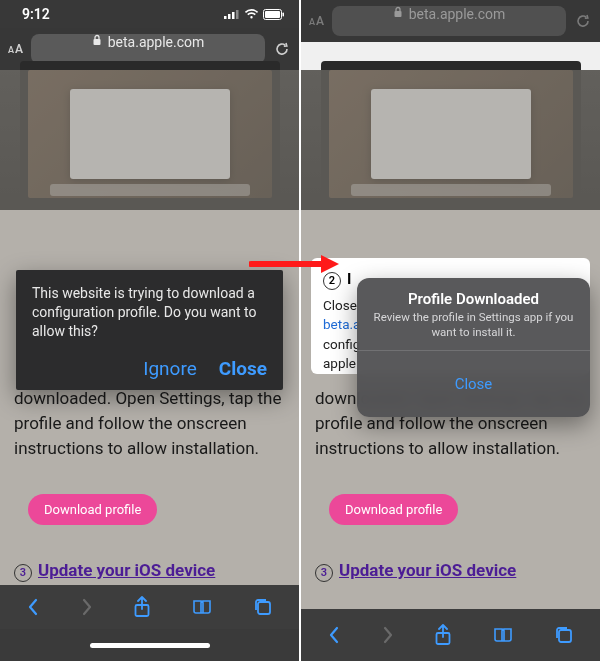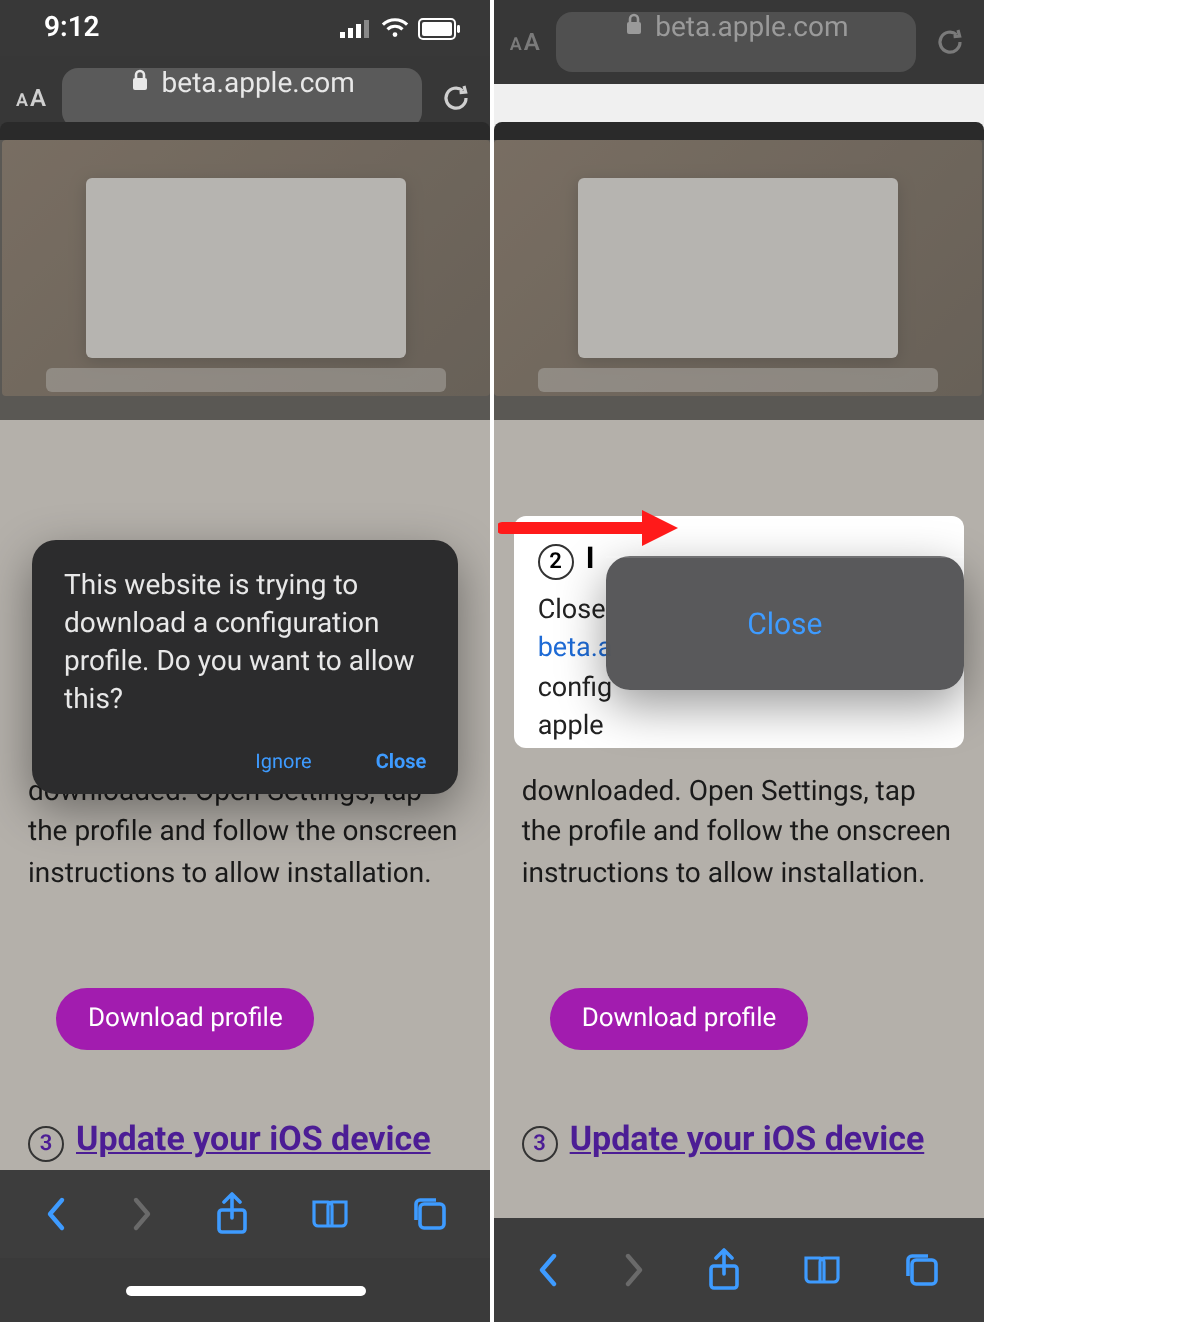--- a/index.html
+++ b/index.html
@@ -1,17 +1,17 @@
 <!DOCTYPE html>
 <html><head>
 <meta charset="utf-8">
 <style>
   * { margin: 0; padding: 0; box-sizing: border-box; font-family: -apple-system, BlinkMacSystemFont, "Segoe UI", Roboto, Helvetica, Arial, sans-serif; }
   body { background: #fff; width: 600px; height: 661px; position: relative; overflow: hidden; }
-  .container { display: flex; width: 492px; height: 661px; }
+  .container { display: flex; width: 600px; height: 661px; }
   .phone { width: 299px; height: 661px; position: relative; overflow: hidden; background: #f0f0f0; }
   .sep { width: 2px; height: 661px; background: #fff; }
 
   
   .statusbar { height: 28px; background: #383838; color: #fff; display: flex; align-items: center; justify-content: space-between; padding: 0 14px 0 22px; font-size: 14px; font-weight: 600; }
   .status-icons { display: flex; align-items: center; gap: 4px; }
 
   
   .urlbar { height: 42px; background: #373737; display: flex; align-items: center; padding: 0 8px; gap: 8px; }
   .aa { color: #cfcfcf; font-size: 12px; font-weight: 600; display: flex; align-items: baseline; gap: 1px; }
@@ -20,45 +20,45 @@
   .reload { color: #cfcfcf; display: flex; }
 
   
   .content { position: absolute; top: 70px; left: 0; right: 0; bottom: 0; background: #f1eee9; }
   .macshot { height: 140px; background: linear-gradient(#3c3c3c, #2a2a2a); margin: 0; position: relative; display: flex; align-items: center; justify-content: center; }
   .macframe { width: 260px; height: 146px; background: #2a2a2a; border-radius: 4px 4px 0 0; position: relative; top: -6px; display:flex; align-items:center; justify-content:center;}
   .macscreen { width: 244px; height: 128px; background: linear-gradient(135deg,#6e5b4a,#4a3e33); border-radius: 2px; position: relative; display:flex; align-items:center; justify-content:center;}
   .macwin { width: 160px; height: 90px; background: #f5f5f5; border-radius: 3px; box-shadow: 0 2px 8px rgba(0,0,0,0.4); }
   .macdock { position:absolute; bottom:2px; left:50%; transform:translateX(-50%); width:200px; height:12px; background: rgba(230,230,230,0.5); border-radius:3px;}
   .circnum { display:inline-flex; width:18px; height:18px; border:1.5px solid #333; border-radius:50%; align-items:center; justify-content:center; font-size:11px; font-weight:600; margin-right:6px;}
-  .dlbtn { display: inline-block; margin: 18px 0 0 14px; background: #a21caf; color: #fff; padding: 8px 16px; border-radius: 18px; font-size: 13px; }
+  .dlbtn { display: inline-block; margin: 18px 0 0 14px; background: #ec4899; color: #fff; padding: 8px 16px; border-radius: 18px; font-size: 13px; }
 
   .scrim { position: absolute; top: 70px; left: 0; right: 0; bottom: 0; background: rgba(130,126,119,0.55); }
 
   
-  .popup1 { position: absolute; left: 16px; right: 16px; top: 270px; background: #2c2c2d; border-radius: 12px; padding: 14px 16px 10px 16px; color: #e8e8e8; box-shadow: 0 8px 24px rgba(0,0,0,0.4); }
+  .popup1 { position: absolute; left: 16px; right: 16px; top: 270px; background: #2c2c2d; border-radius: 2px; padding: 14px 16px 10px 16px; color: #e8e8e8; box-shadow: 0 8px 24px rgba(0,0,0,0.4); }
   .popup1 .msg { font-size: 14px; line-height: 1.35; }
-  .popup1 .btns { display: flex; justify-content: flex-end; gap: 32px; margin-top: 16px; font-size: 10px; }
+  .popup1 .btns { display: flex; justify-content: flex-end; gap: 22px; margin-top: 16px; font-size: 19px; }
   .popup1 .btns span { color: #3e9bff; }
   .popup1 .btns .allow { font-weight: 700; }
 
   
   .popup2 { position: absolute; left: 56px; right: 10px; top: 278px; background: rgba(80,80,82,0.95); border-radius: 12px; color: #fff; text-align: center; box-shadow: 0 8px 24px rgba(0,0,0,0.4); backdrop-filter: blur(6px);}
   .popup2 .ptop { padding: 12px 14px 10px 14px; }
   .popup2 .ptitle { font-size: 15px; font-weight: 600; }
   .popup2 .psub { font-size: 11.5px; color: #d7d7d9; margin-top: 2px; line-height:1.3;}
   .popup2 .pclose { border-top: 1px solid rgba(255,255,255,0.15); padding: 24px 0; color: #3e9bff; font-size: 15px; }
 
   
   .step2box { position:absolute; left:10px; right:10px; top:258px; background:#fff; border-radius:6px; padding: 12px 12px 0 12px; }
   .step2box .stitle { font-weight:700; font-size:15px; }
   .step2box .sbody { font-size:13.5px; line-height:1.45; color:#222; margin-top:6px;}
   .step2box .link { color:#1e6bd6; }
 
-  .under-text { position:absolute; left:14px; right:14px; top: 386px; font-size:14px; line-height:1.46; color:#1a1a1a;}
+  .under-text { position:absolute; left:14px; right:14px; top: 386px; font-size:17px; line-height:1.46; color:#1a1a1a;}
   .under-btn { position:absolute; left:14px; top: 476px; }
   .under-h3 { position:absolute; left:14px; top: 560px; font-size:17px; font-weight:700; color:#4c1d95;text-decoration:underline;}
 
   
   .toolbar { position: absolute; left: 0; right: 0; bottom: 32px; height: 44px; background: rgba(55,55,55,0.95); display: flex; align-items: center; justify-content: space-around; padding: 0 6px;}
   .toolbar .ico { color: #3e9bff; display: flex; align-items:center; justify-content:center;}
   .toolbar .ico.dis { color: #6a6a6a; }
   .footerbar { position:absolute; left:0; right:0; bottom:0; height:32px; background:#3a3a3a; display:flex; align-items:center; justify-content:center;}
   .homebar { width:120px; height:5px; background:#fff; border-radius:3px; }
 
@@ -219,20 +219,24 @@
       </div>
     </div>
 
     <div class="under-text">downloaded. Open Settings, tap the profile and follow the onscreen instructions to allow installation.</div>
     <div class="under-btn"><span class="dlbtn">Download profile</span></div>
     <div class="under-h3">
       <span class="circnum">3</span><span>Update your iOS device</span>
     </div>
 
     <div class="popup2">
+      <div class="ptop">
+        <div class="ptitle">Profile Downloaded</div>
+        <div class="psub">Review the profile in Settings app if you want to install it.</div>
+      </div>
       <div class="pclose">Close</div>
     </div>
 
     <div class="toolbar" style="bottom:0; height:52px;">
       <span class="ico">
           <svg width="14" height="20" viewBox="0 0 14 20">
             <path d="M10 3L4 10l6 7" stroke="currentColor" stroke-width="2.2" fill="none" stroke-linecap="round" stroke-linejoin="round"></path>
           </svg>
         </span>
       <span class="ico dis">

